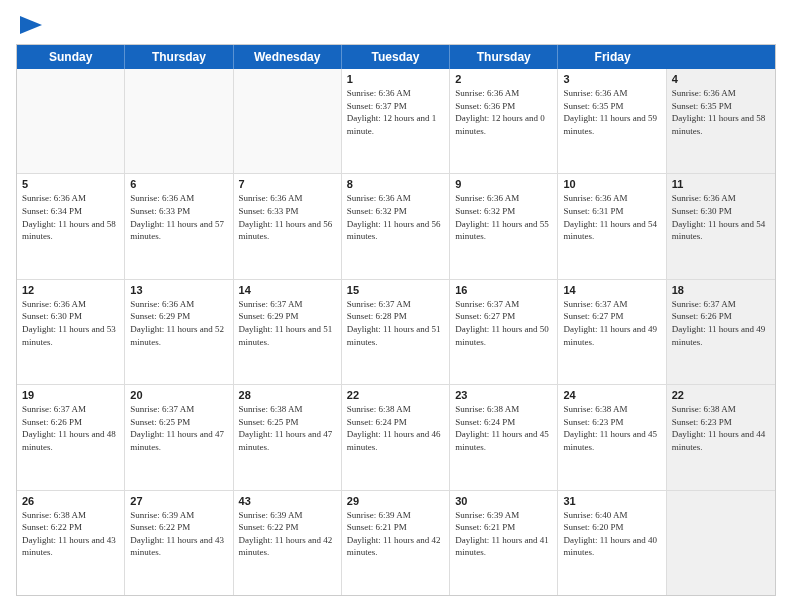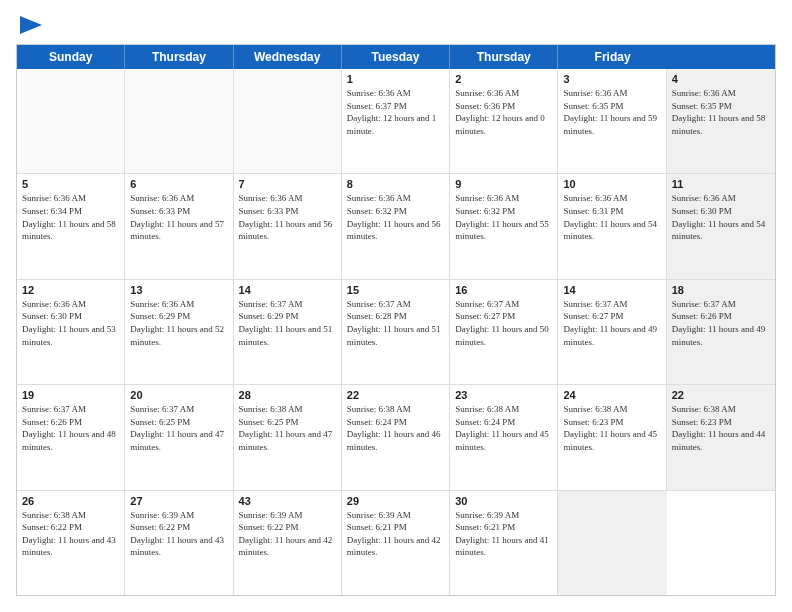--- a/index.html
+++ b/index.html
@@ -321,17 +321,23 @@
             <div class="day-info" style="white-space: pre-line;">Sunrise: 6:39 AM
 Sunset: 6:21 PM
 Daylight: 11 hours and 42 minutes.</div>
           </div>
           <div class="cal-cell">
             <div class="day-num">30</div>
             <div class="day-info" style="white-space: pre-line;">Sunrise: 6:39 AM
 Sunset: 6:21 PM
 Daylight: 11 hours and 41 minutes.</div>
           </div>
+          <div class="cal-cell">
+            <div class="day-num">31</div>
+            <div class="day-info" style="white-space: pre-line;">Sunrise: 6:40 AM
+Sunset: 6:20 PM
+Daylight: 11 hours and 40 minutes.</div>
+          </div>
           <div class="cal-cell empty shaded"></div>
         </div>
       </div>
   </div>
 </div>
 
 </body></html>

